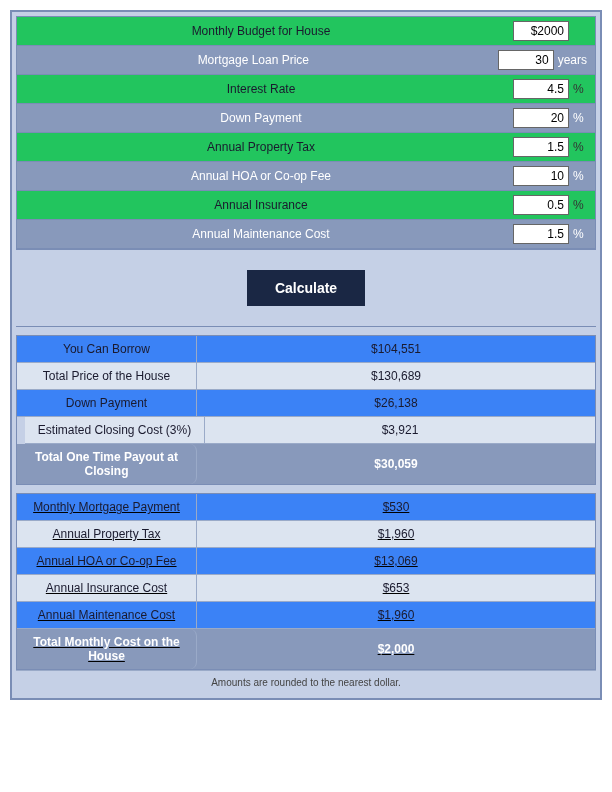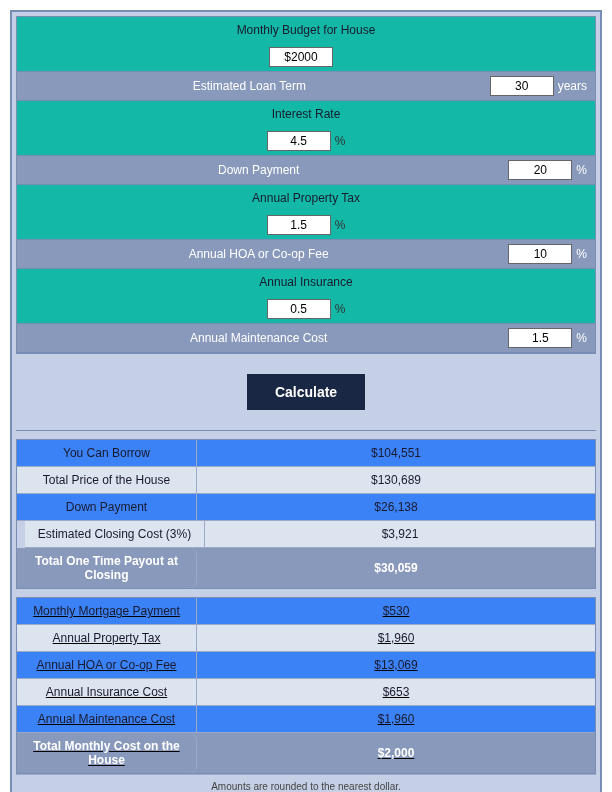--- a/index.html
+++ b/index.html
@@ -16,22 +16,21 @@
       display: flex;
       align-items: center;
       border-bottom: 1px solid #7a8db5;
     }
 
     .input-row:last-child {
       border-bottom: none;
     }
 
     .input-row.light {
-      background: #14b8a6;
-      flex-direction: column;
+      background: #22c55e;
     }
 
     .input-row.dark {
       background: #8899bb;
     }
 
     .input-label {
       flex: 1;
       padding: 6px 12px;
       font-size: 12px;
@@ -47,22 +46,22 @@
       display: flex;
       align-items: center;
       padding: 4px 8px;
       min-width: 90px;
     }
 
     .input-field-area input {
       border: 1px solid #666;
       padding: 2px 4px;
       font-size: 12px;
-      width: 64px;
-      text-align: center;
+      width: 56px;
+      text-align: right;
     }
 
     .input-suffix {
       margin-left: 4px;
       font-size: 12px;
       color: #333;
     }
 
     .input-row.dark .input-suffix {
       color: #fff;
@@ -167,21 +166,21 @@
   <div class="inner-wrap">
 
     <div class="input-row light">
       <div class="input-label">Monthly Budget for House</div>
       <div class="input-field-area">
         <input type="text" value="$2000" style="">
       </div>
     </div>
 
     <div class="input-row dark">
-      <div class="input-label">Estimated Loan Term</div>
+      <div class="input-label">Mortgage Loan Price</div>
       <div class="input-field-area">
         <input type="text" value="30" style="">
         <span class="input-suffix">years</span>
       </div>
     </div>
 
     <div class="input-row light">
       <div class="input-label">Interest Rate</div>
       <div class="input-field-area">
         <input type="text" value="4.5" style="">

